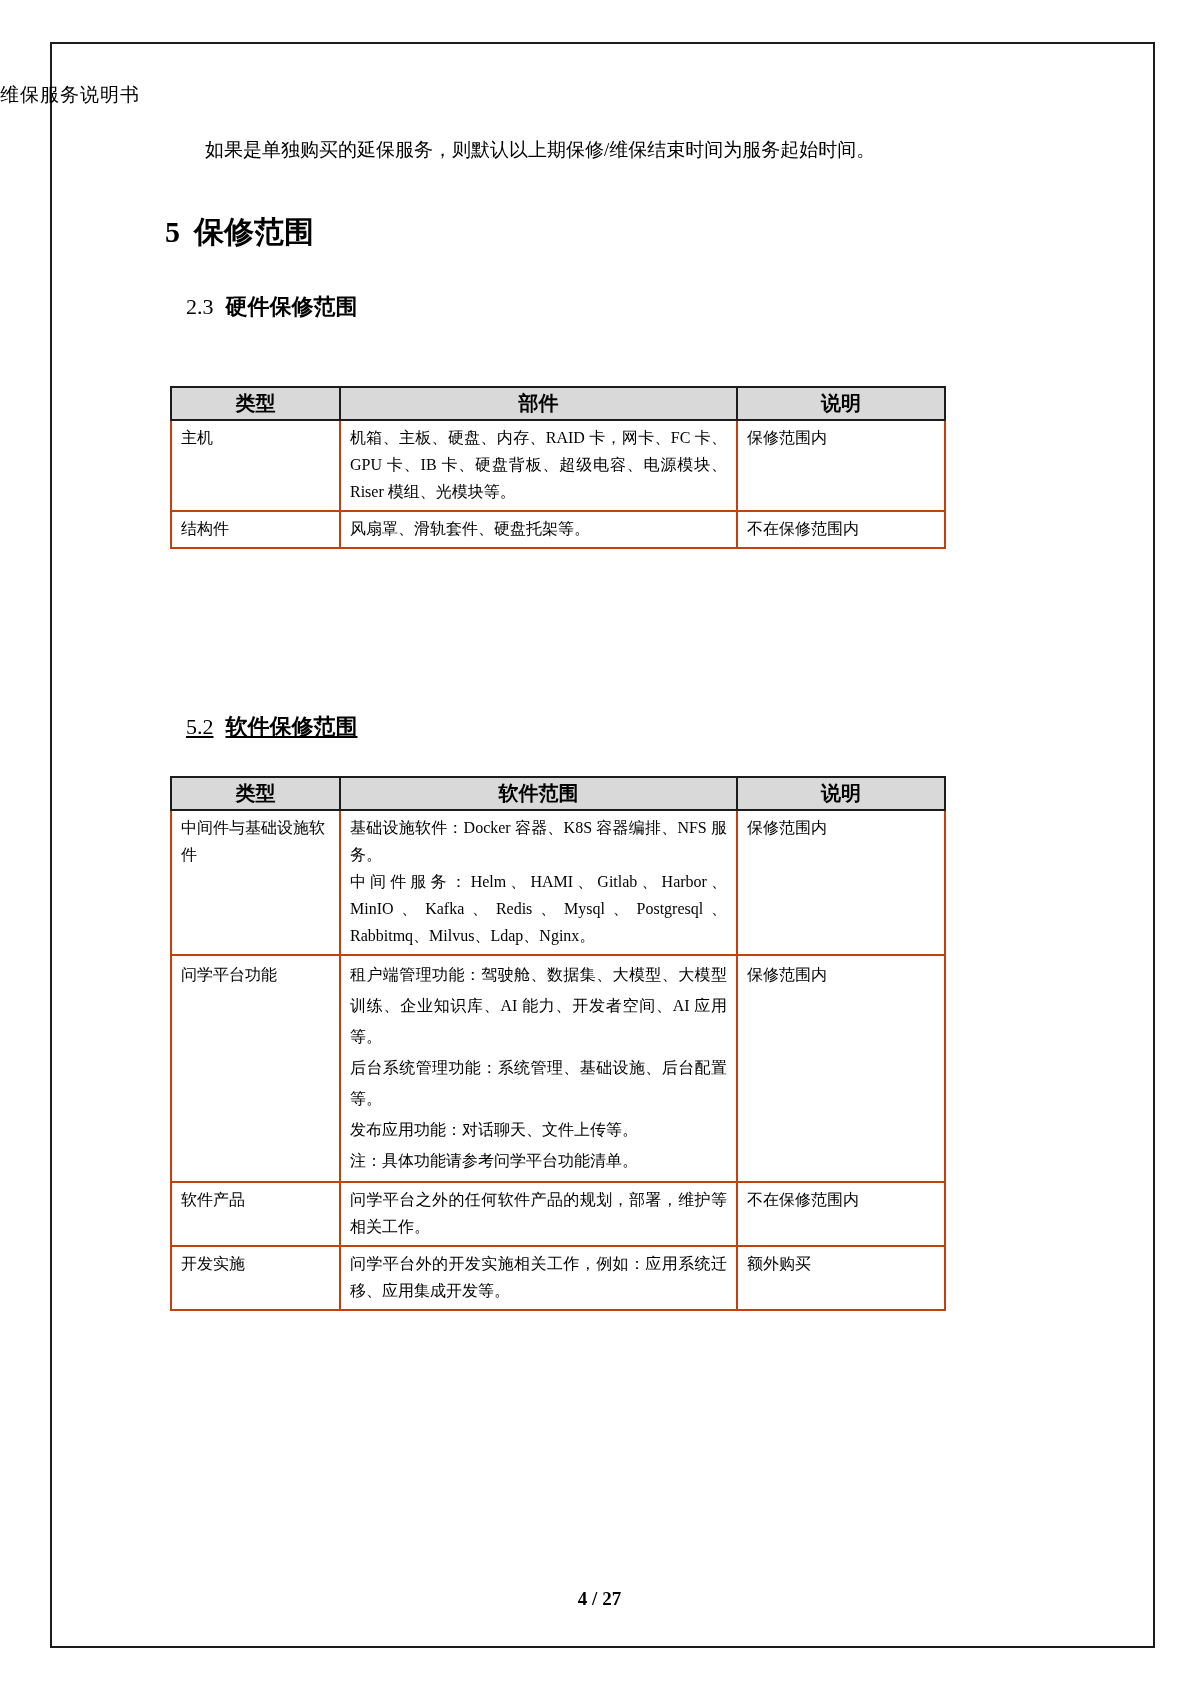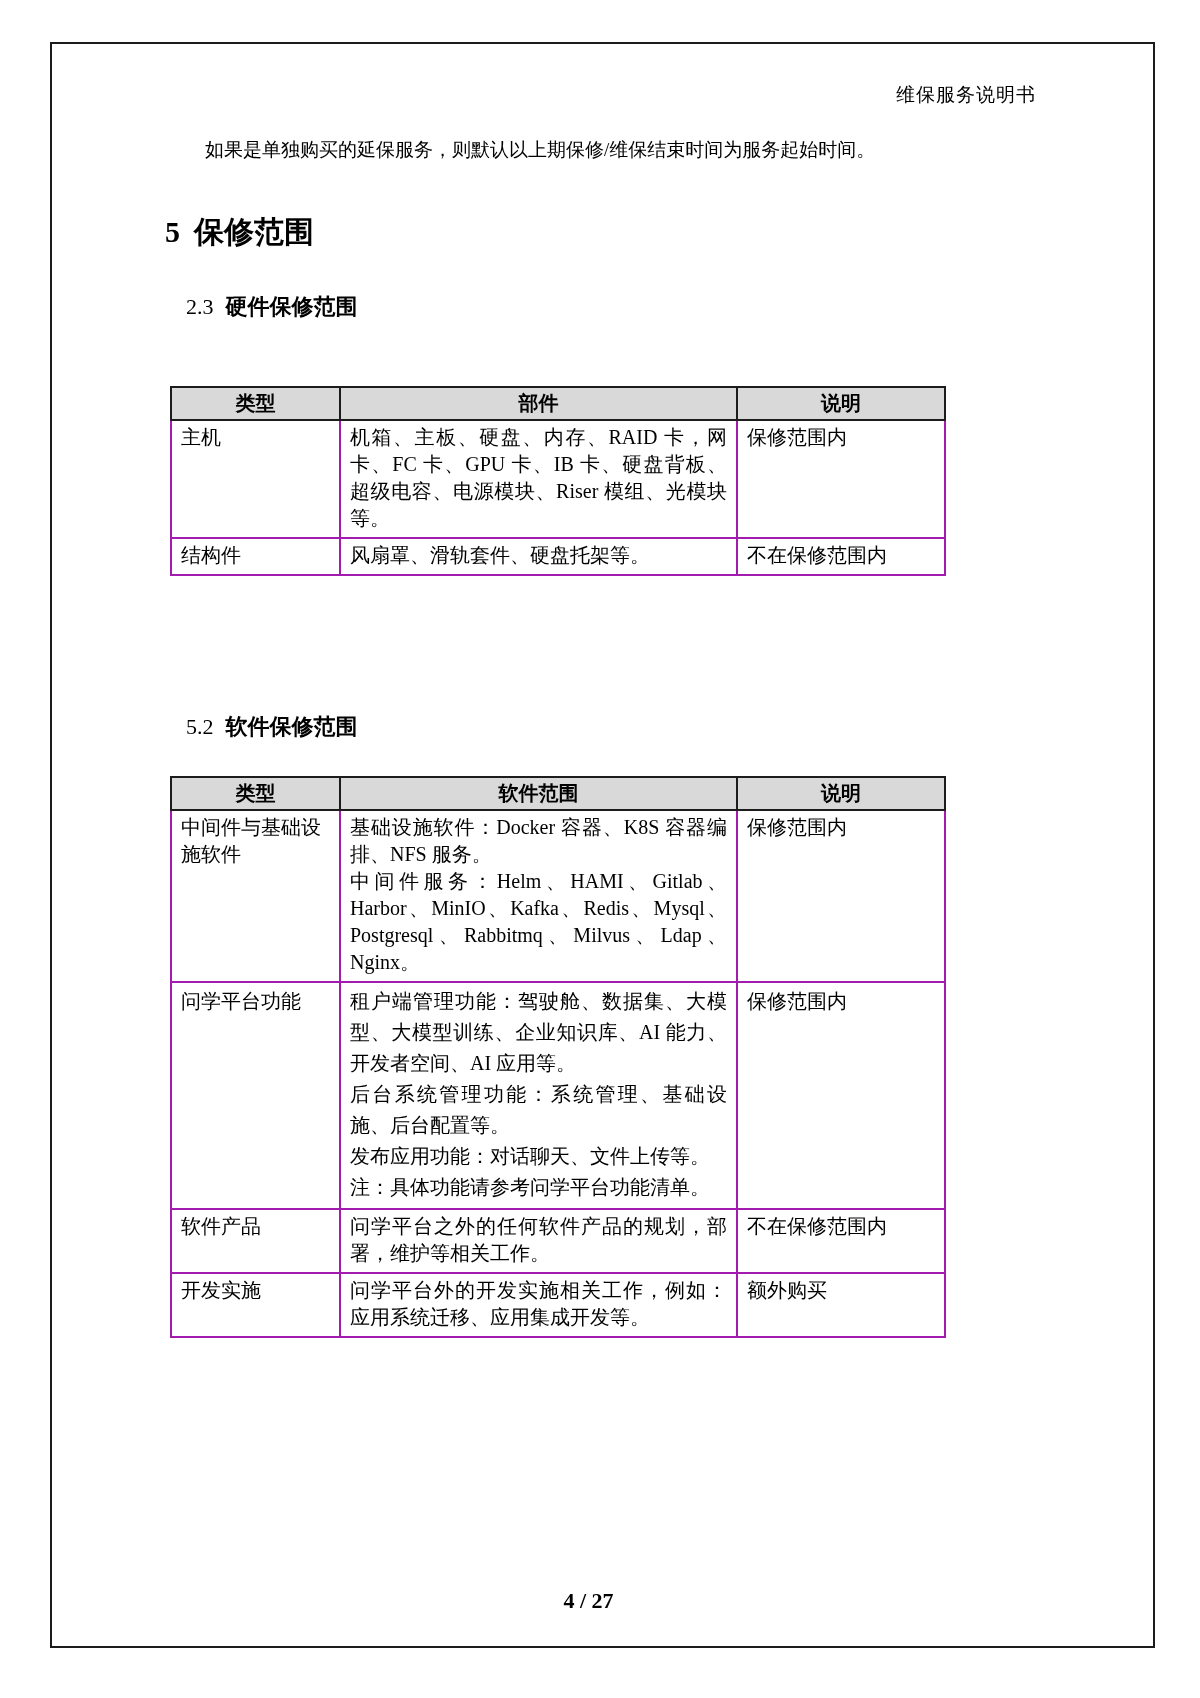--- a/index.html
+++ b/index.html
@@ -14,23 +14,22 @@
   }
   .page-frame {
     position: absolute;
     left: 50px; top: 42px;
     width: 1105px; height: 1606px;
     border: 2px solid #1c1c1c;
     background: #ffffff;
   }
   .doc-header {
     position: absolute;
-    top: 82px; left: 8px;
+    top: 82px; left: 0;
     width: 1028px;
-    text-align: right;
     font-size: 19px;
     letter-spacing: 1px;
   }
   .intro {
     position: absolute;
     top: 137px; left: 205px;
     width: 740px;
     font-size: 19px;
     line-height: 26px;
   }
@@ -60,21 +59,21 @@
   .h2 .sec-num {
     font-family: "Liberation Serif", serif;
     font-weight: normal;
     margin-right: 12px;
   }
   .h2 .sec-title {
     font-family: "Liberation Sans", "DejaVu Sans", sans-serif;
     font-weight: bold;
   }
   .h2-51 { top: 292px; }
-  .h2-52 { top: 712px; }
+  .h2-52 { top: 712px; text-decoration: underline; }
 
   table.doc-table {
     position: absolute;
     left: 170px;
     width: 774px;
     border-collapse: collapse;
     table-layout: fixed;
     background: #ffffff;
   }
   .table-hw { top: 386px; }
@@ -86,39 +85,39 @@
     border: 2px solid #1c1c1c;
     background: #d9d9d9;
     font-family: Liberation Serif, serif;
     font-weight: bold;
     font-size: 20px;
     text-align: center;
     height: 33px;
     padding: 1px 0;
   }
   table.doc-table td {
-    border: 2px solid #a21caf;
+    border: 2px solid #c2410c;
     vertical-align: top;
-    font-size: 20px;
+    font-size: 16px;
     line-height: 27px;
     padding: 3px 9px 5px 9px;
     white-space: pre-line;
   }
   table.doc-table td.cell-scope {
     text-align: justify;
     text-justify: inter-character;
   }
   table.doc-table tr.row-tall td { line-height: 31px; }
   .footer {
     position: absolute;
-    top: 1588px; left: 36px;
+    top: 1588px; left: 47px;
     width: 1105px;
     text-align: center;
     font-weight: bold;
-    font-size: 22px;
+    font-size: 19px;
   }
 </style>
 </head>
 <body>
 
 <div class="page-frame"></div>
 
 <div class="doc-header">维保服务说明书</div>
 
 <p class="intro">如果是单独购买的延保服务，则默认以上期保修/维保结束时间为服务起始时间。</p>

